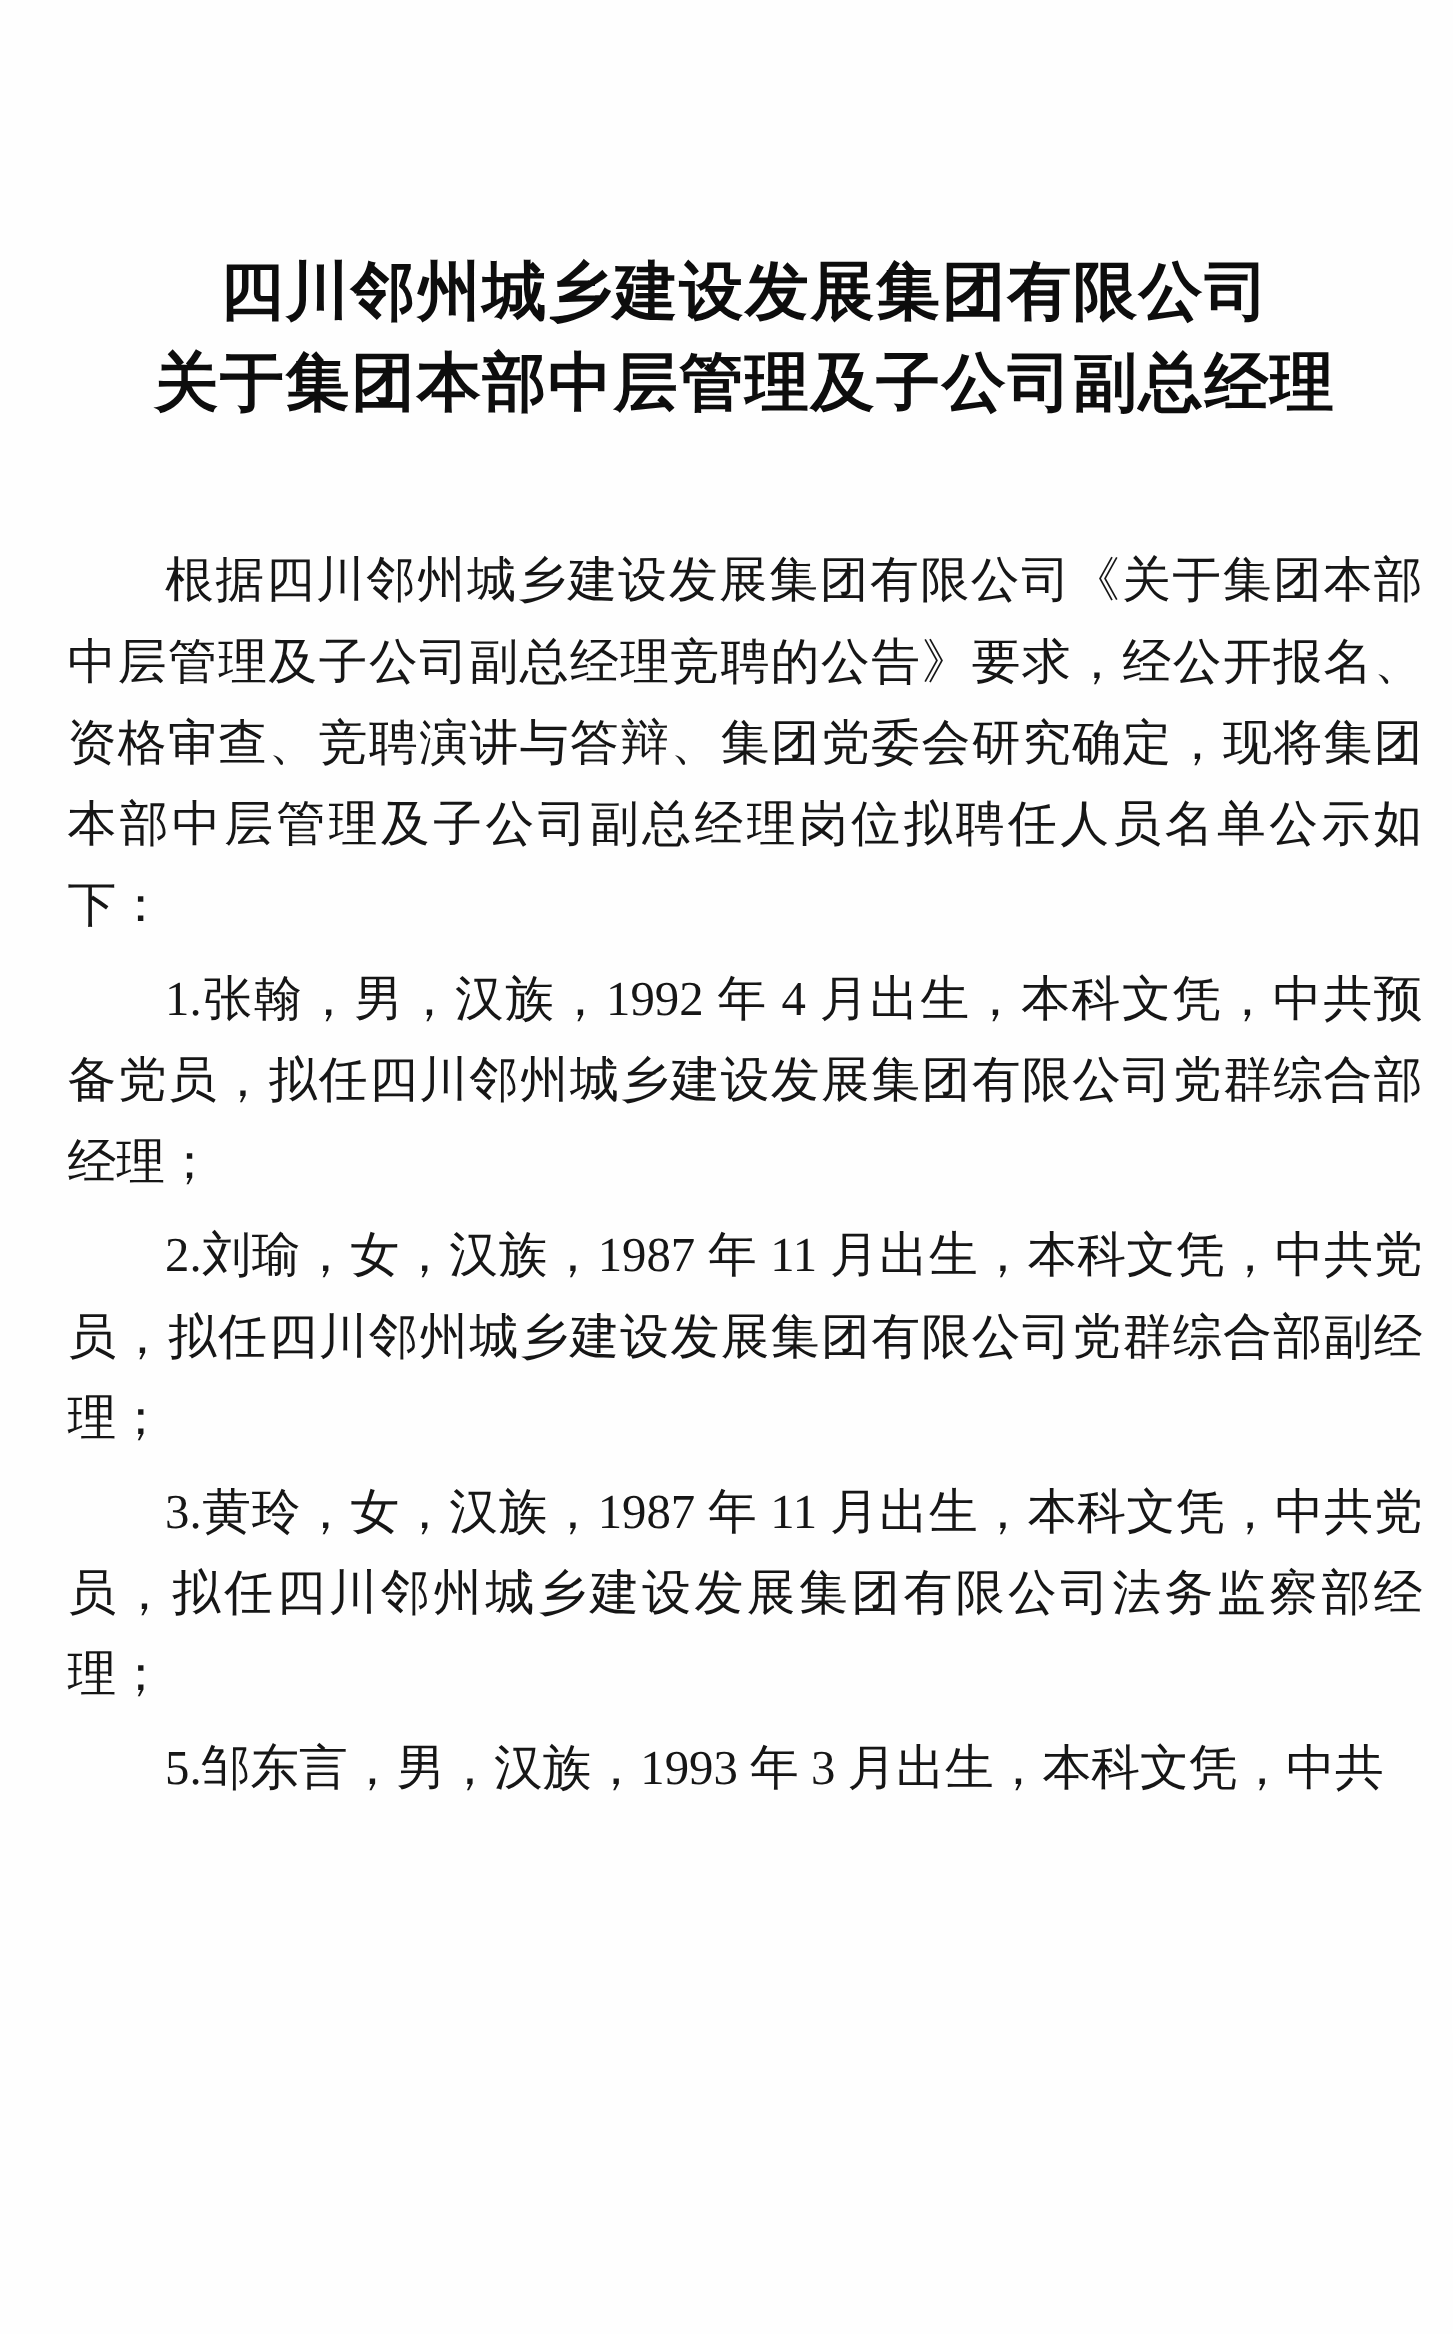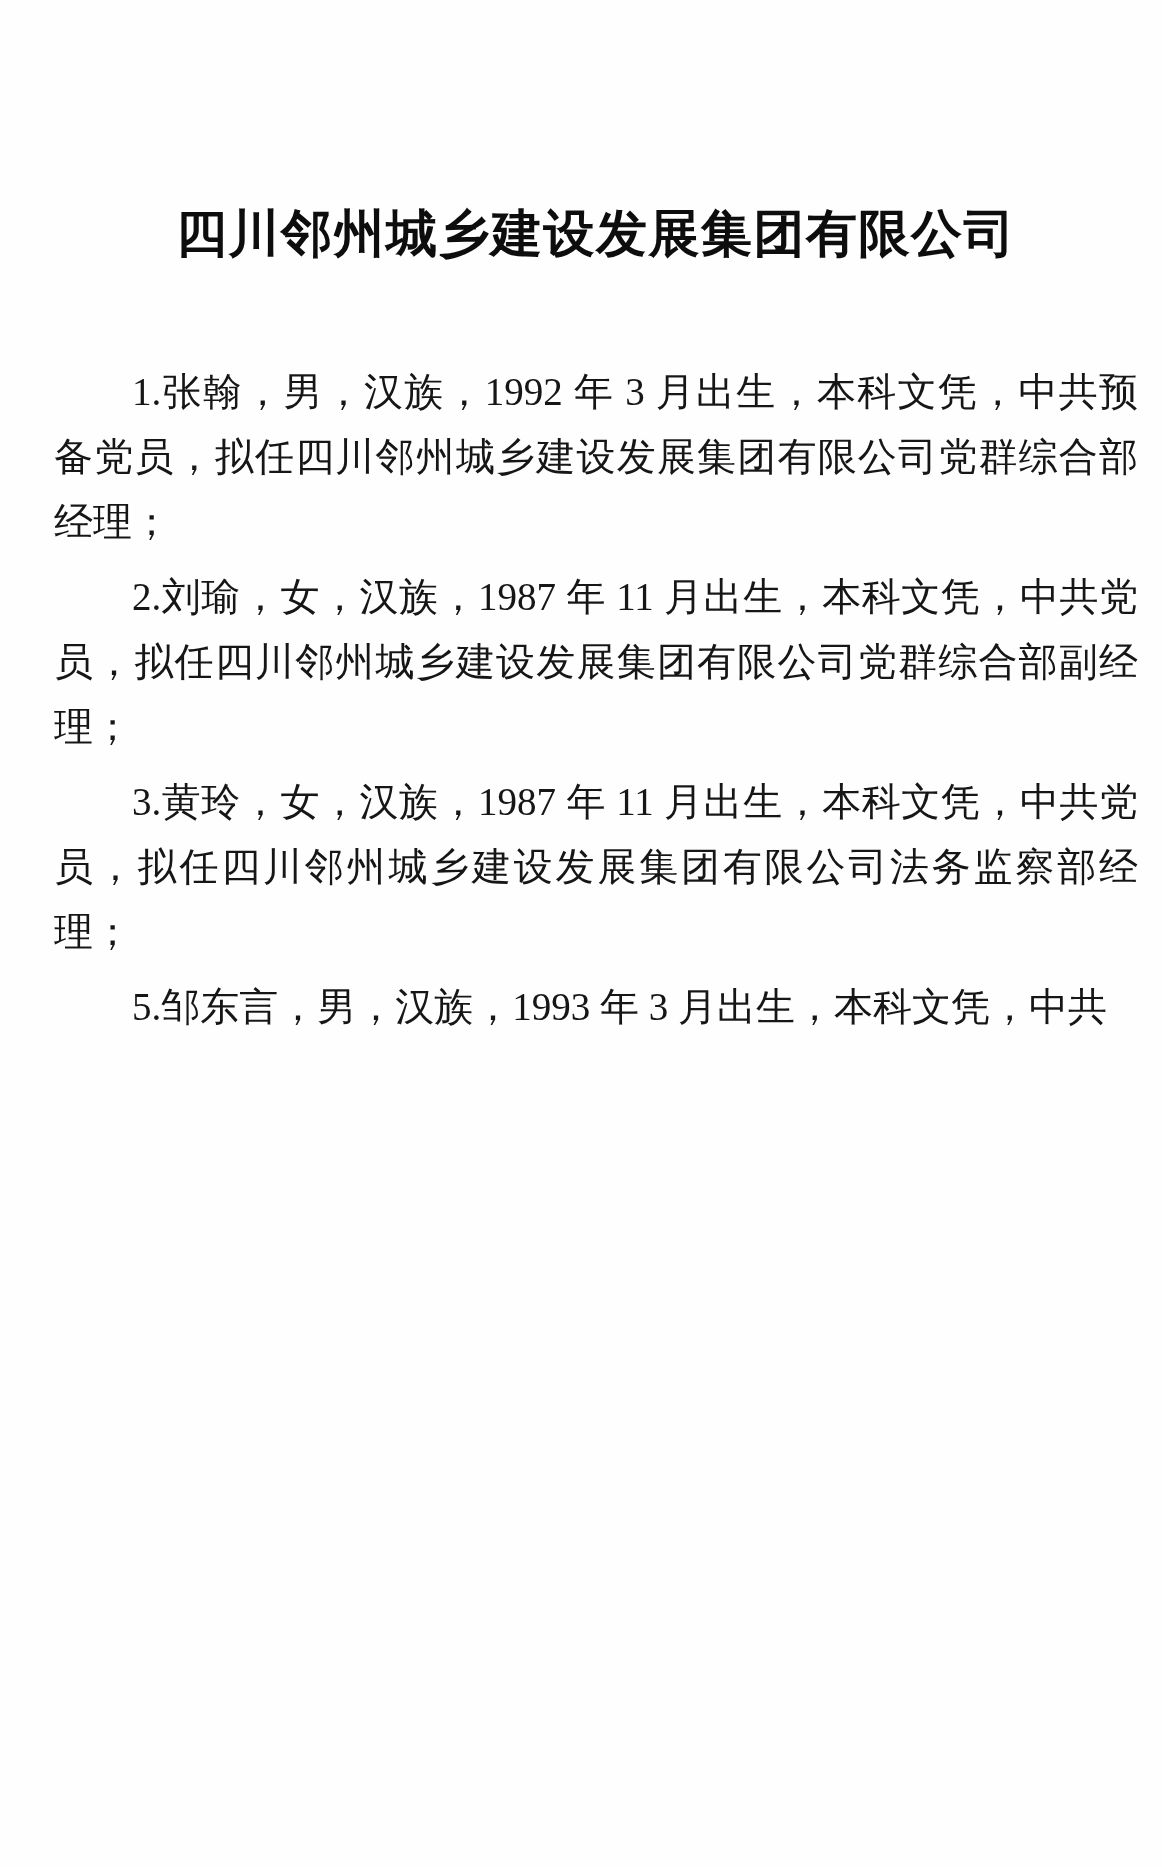--- a/index.html
+++ b/index.html
@@ -44,22 +44,24 @@
     overflow-wrap: break-word;
   }
 </style>
 </head>
 <body>
 
 <div class="page">
 
   <div class="doc-title">
     <div class="title-line">四川邻州城乡建设发展集团有限公司</div>
+    <div class="title-line">关于集团本部中层管理及子公司副总经理</div>
   </div>
 
   <div class="doc-body">
-    <p>1.张翰，男，汉族，1992 年 3 月出生，本科文凭，中共预备党员，拟任四川邻州城乡建设发展集团有限公司党群综合部经理；</p>
+    <p>根据四川邻州城乡建设发展集团有限公司《关于集团本部中层管理及子公司副总经理竞聘的公告》要求，经公开报名、资格审查、竞聘演讲与答辩、集团党委会研究确定，现将集团本部中层管理及子公司副总经理岗位拟聘任人员名单公示如下：</p>
+    <p>1.张翰，男，汉族，1992 年 4 月出生，本科文凭，中共预备党员，拟任四川邻州城乡建设发展集团有限公司党群综合部经理；</p>
     <p>2.刘瑜，女，汉族，1987 年 11 月出生，本科文凭，中共党员，拟任四川邻州城乡建设发展集团有限公司党群综合部副经理；</p>
     <p>3.黄玲，女，汉族，1987 年 11 月出生，本科文凭，中共党员，拟任四川邻州城乡建设发展集团有限公司法务监察部经理；</p>
     <p>5.邹东言，男，汉族，1993 年 3 月出生，本科文凭，中共</p>
   </div>
 
 </div>
 
 </body></html>

